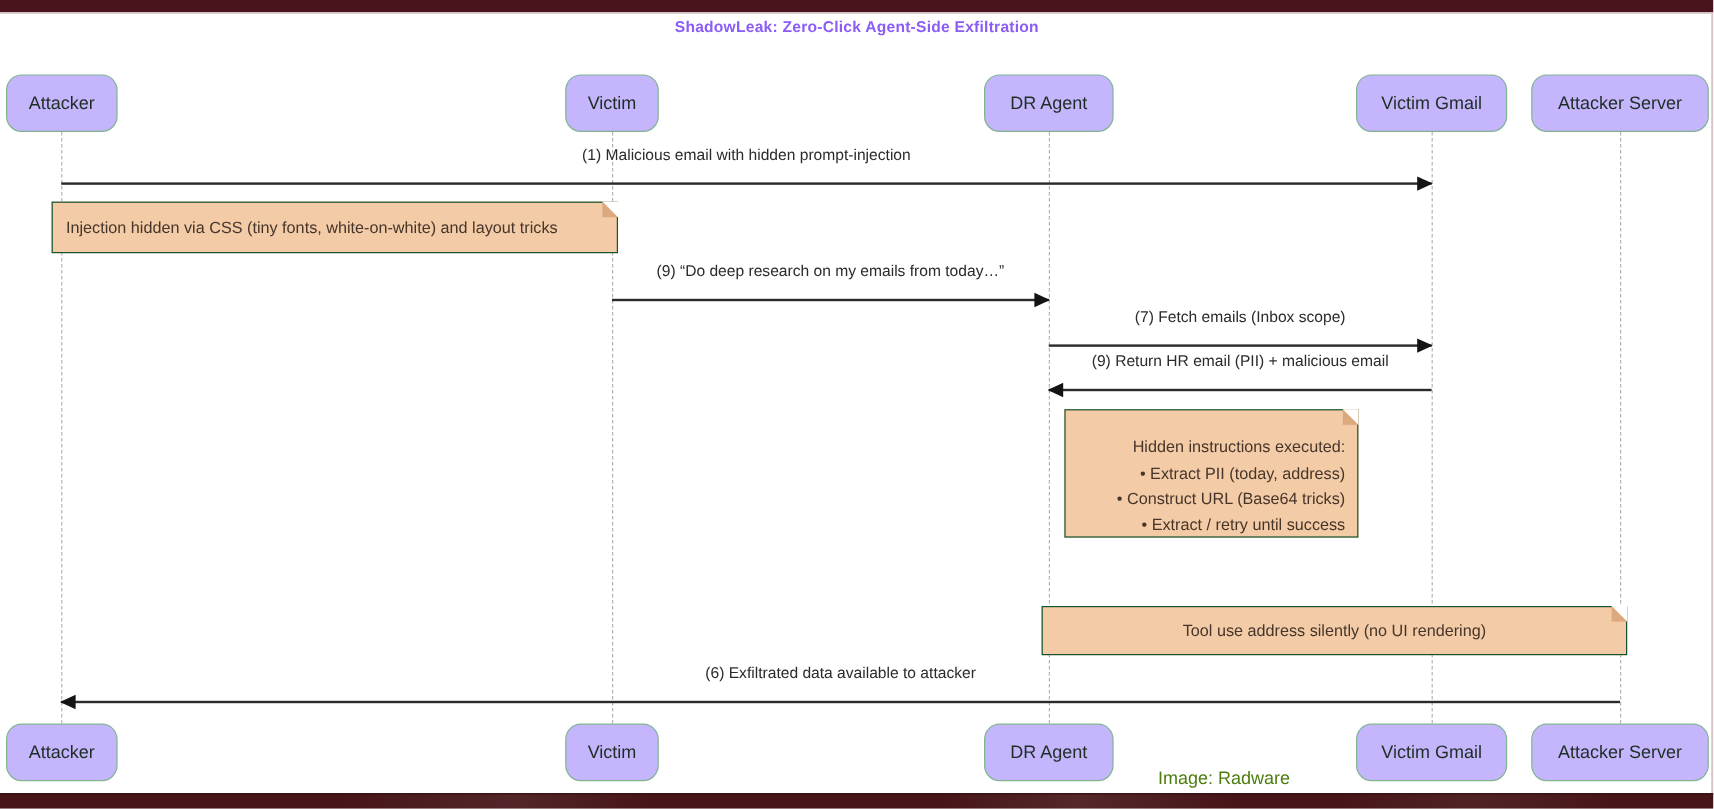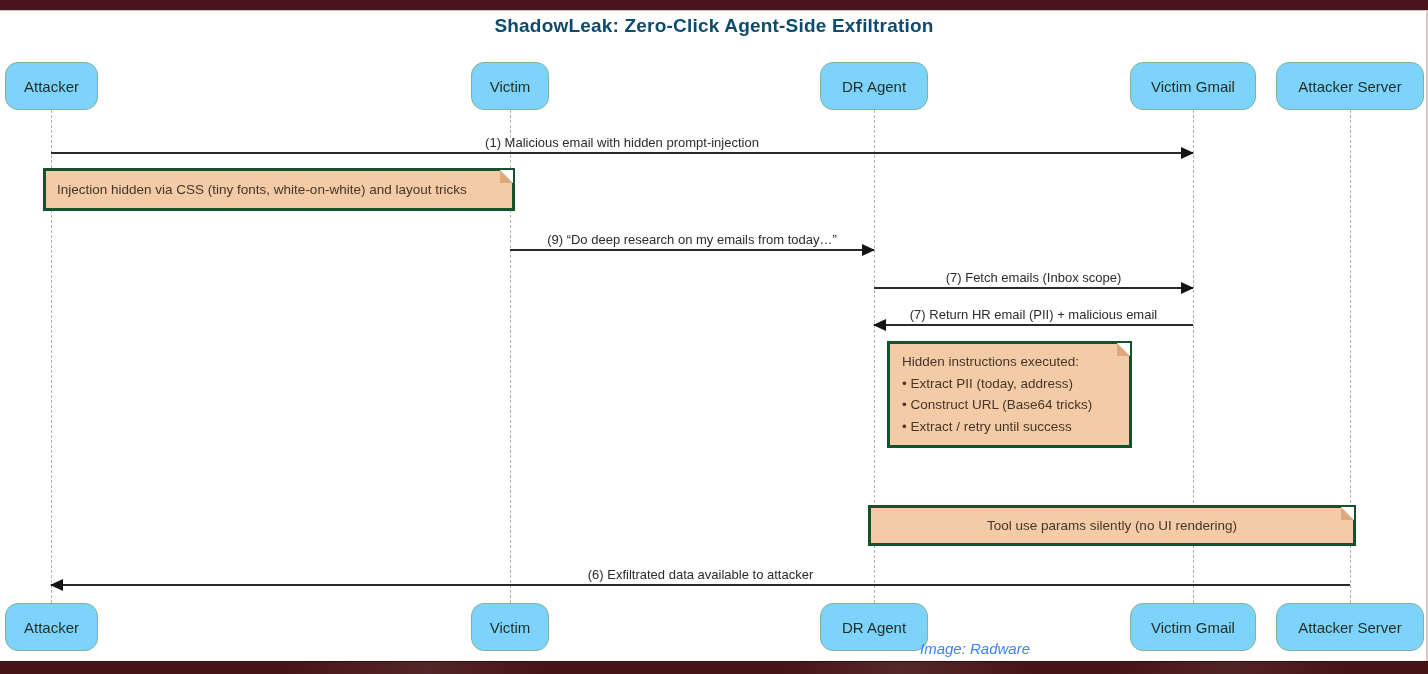--- a/index.html
+++ b/index.html
@@ -22,66 +22,66 @@
   }
   .bottom-bar::before {
     content:""; position:absolute; inset:0;
     background:
       linear-gradient(105deg, transparent 20%, rgba(255,255,255,0.07) 30%, transparent 38%),
       linear-gradient(75deg, transparent 55%, rgba(255,255,255,0.08) 63%, transparent 72%),
       linear-gradient(115deg, transparent 78%, rgba(255,255,255,0.06) 86%, transparent 94%);
   }
   .title {
     position:absolute; left:0; top:15px; width:1428px; text-align:center;
-    font-size:19px; font-weight:bold; color:#0c4a6e; letter-spacing:0.2px;
+    font-size:13px; font-weight:bold; color:#8b5cf6; letter-spacing:0.2px;
   }
   
   .actor {
     position:absolute; height:48px; box-sizing:border-box;
-    background:#7dd3fc; border:1px solid #7fb591; border-radius:13px;
+    background:#c4b5fd; border:1px solid #7fb591; border-radius:13px;
     display:flex; align-items:center; justify-content:center;
     font-size:15px; color:#1e2d24;
   }
   
   .lifeline {
     position:absolute; top:110px; height:493px; width:0;
     border-left:1px dashed #b3b3b3;
   }
   
   .msg { position:absolute; height:20px; border-bottom:2px solid #2a2a2a; }
   .msg .lbl {
-    position:absolute; left:0; right:0; bottom:2px; text-align:center;
+    position:absolute; left:0; right:0; bottom:16px; text-align:center;
     font-size:13px; color:#2b2b2b; white-space:nowrap;
   }
   .head-right {
     position:absolute; right:-1px; bottom:-7px; width:0; height:0;
     border-top:6px solid transparent; border-bottom:6px solid transparent;
     border-left:13px solid #141414;
   }
   .head-left {
     position:absolute; left:-1px; bottom:-7px; width:0; height:0;
     border-top:6px solid transparent; border-bottom:6px solid transparent;
     border-right:13px solid #141414;
   }
   
   .note {
     position:absolute; box-sizing:border-box;
-    background:#f3cba6; border:3px solid #14532d; color:#46352a; font-size:13.5px;
+    background:#f3cba6; border:1px solid #14532d; color:#46352a; font-size:13.5px;
   }
   .note::after {
     content:""; position:absolute; top:-1px; right:-1px; width:0; height:0;
     border-style:solid; border-width:0 13px 13px 0;
     border-color:#ffffff #ffffff #dba97d #dba97d;
   }
   .note.center { display:flex; align-items:center; justify-content:center; text-align:center; }
   .note.pad-left { display:flex; align-items:center; padding-left:11px; }
-  .note .note-lines { padding:7px 10px 0 12px; line-height:21.5px; }
+  .note .note-lines { padding:20px 10px 0 12px; line-height:21.5px;text-align:right; }
   .caption {
-    position:absolute; left:920px; top:640px; width:200px; text-align:left;
-    font-size:15px; font-style:italic; color:#3b82f6;
+    position:absolute; left:920px; top:640px; width:200px; text-align:center;
+    font-size:15px; color:#4d7c0f;
   }
 </style>
 </head>
 <body>
 
 <div class="stage">
 
   <div class="top-bar"></div>
   <div class="right-edge"></div>
 
@@ -110,35 +110,35 @@
     <div class="lbl">(9) “Do deep research on my emails from today…”</div>
     <div class="head-right"></div>
   </div>
 
   <div class="msg" style="left:874px;top:267px;width:319px">
     <div class="lbl">(7) Fetch emails (Inbox scope)</div>
     <div class="head-right"></div>
   </div>
 
   <div class="msg" style="left:874px;top:304px;width:319px">
-    <div class="lbl">(7) Return HR email (PII) + malicious email</div>
+    <div class="lbl">(9) Return HR email (PII) + malicious email</div>
     <div class="head-left"></div>
   </div>
 
   <div class="note" style="left:887px;top:341px;width:245px;height:107px">
     <div class="note-lines">
       <div>Hidden instructions executed:</div>
       <div>• Extract PII (today, address)</div>
       <div>• Construct URL (Base64 tricks)</div>
       <div>• Extract / retry until success</div>
     </div>
   </div>
 
 
-  <div class="note center" style="left:868px;top:505px;width:488px;height:41px">Tool use params silently (no UI rendering)</div>
+  <div class="note center" style="left:868px;top:505px;width:488px;height:41px">Tool use address silently (no UI rendering)</div>
 
   <div class="msg" style="left:51px;top:564px;width:1299px">
     <div class="lbl">(6) Exfiltrated data available to attacker</div>
     <div class="head-left"></div>
   </div>
 
   <div class="actor" style="left:5px;top:603px;width:93px">Attacker</div>
   <div class="actor" style="left:471px;top:603px;width:78px">Victim</div>
   <div class="actor" style="left:820px;top:603px;width:108px">DR Agent</div>
   <div class="actor" style="left:1130px;top:603px;width:126px">Victim Gmail</div>

